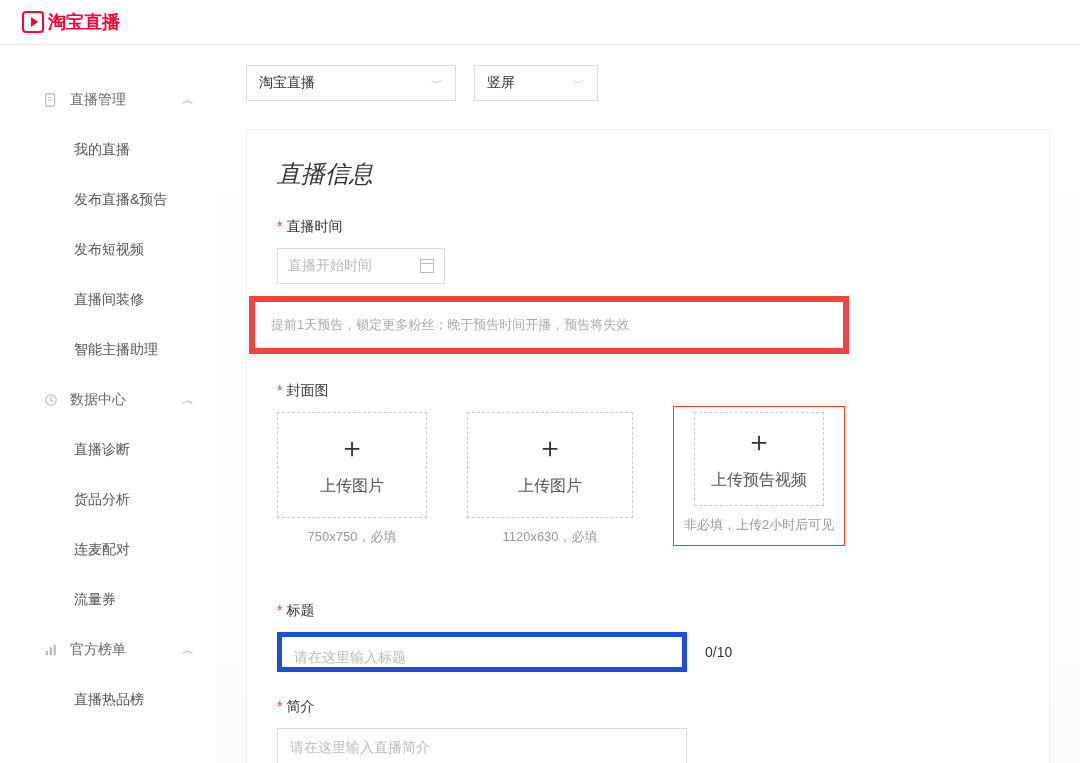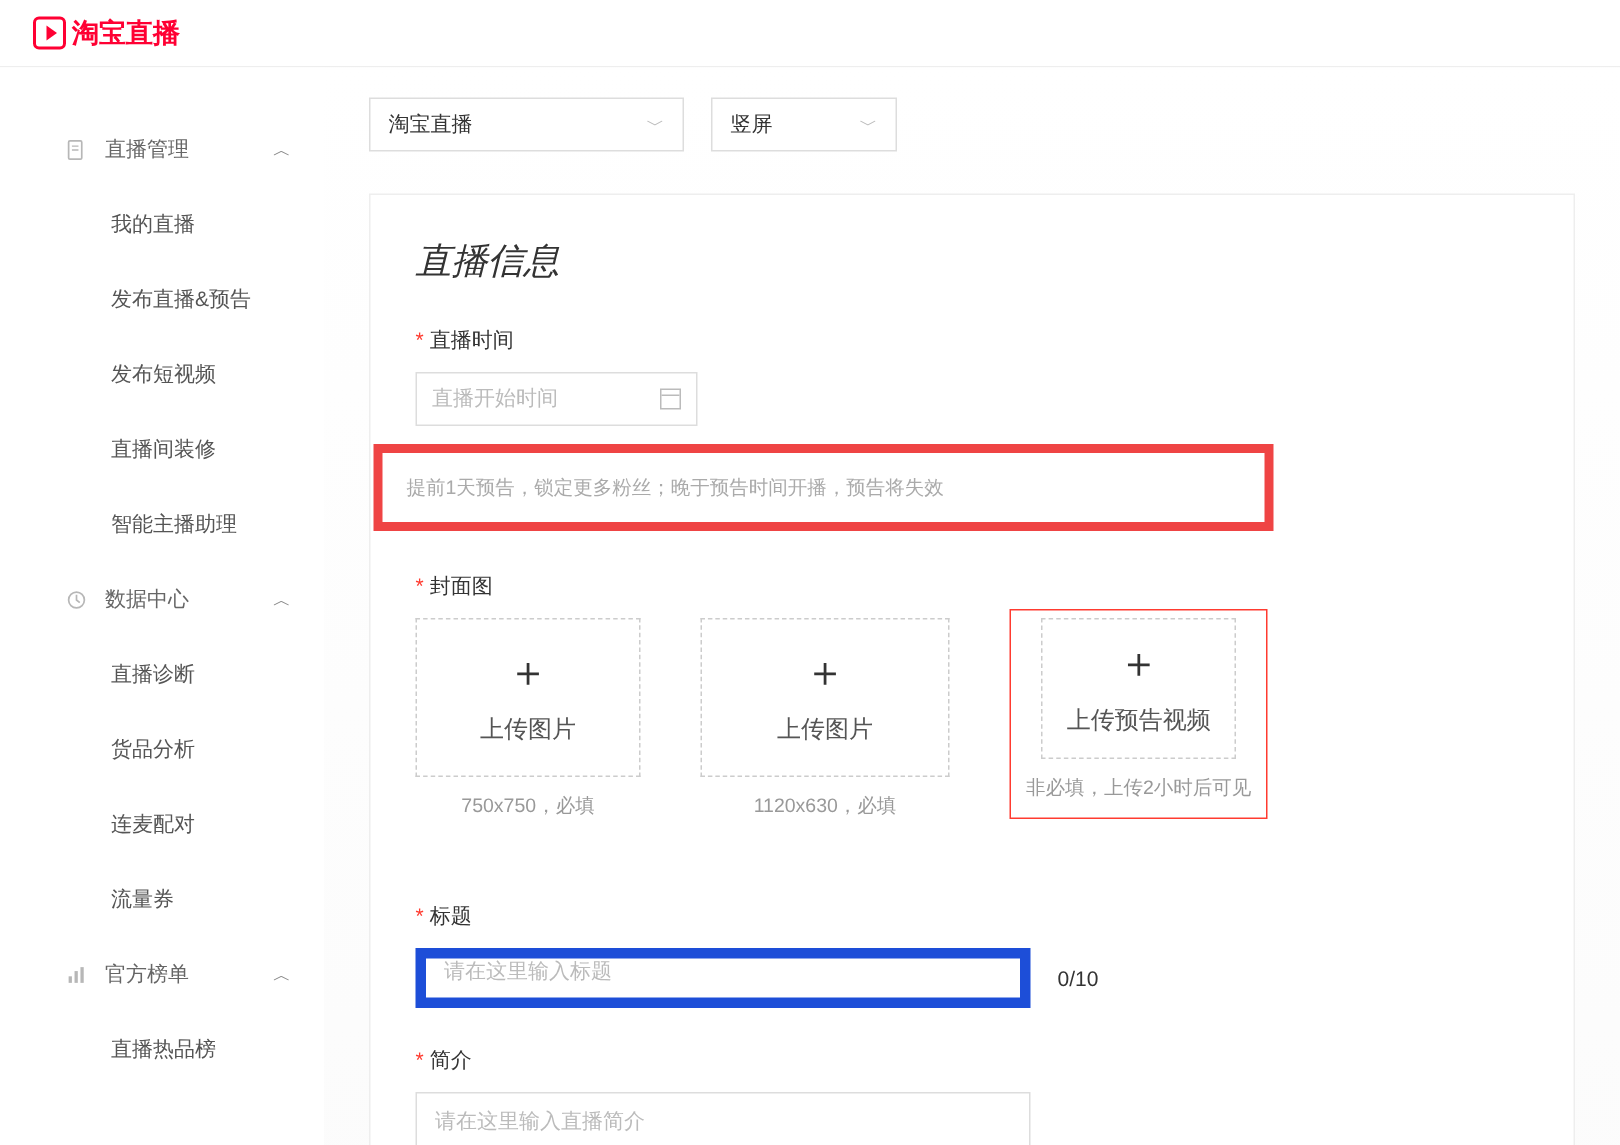--- a/index.html
+++ b/index.html
@@ -18,34 +18,34 @@
     .nav-item { padding: 16px 18px 16px 74px; font-size: 14px; color: #555; cursor: pointer; }
     .main { flex: 1; padding: 20px 30px 40px 30px; background: linear-gradient(#fff,#fbfbfb); }
     .selectors { display: flex; gap: 18px; margin-bottom: 28px; }
     .select { width: 210px; height: 36px; border: 1px solid #ddd; background: #fff; display: flex; align-items: center; justify-content: space-between; padding: 0 12px; font-size: 14px; color: #333; cursor: pointer; }
     .select.small { width: 124px; }
     .select .caret { color: #bbb; font-size: 12px; }
     .panel { background: #fff; padding: 28px 30px; border: 1px solid #eee; }
     .section-title { font-size: 24px; font-weight: 500; margin-bottom: 28px; font-style: italic; }
     .field-label { font-size: 14px; color: #333; margin-bottom: 12px; }
     .field-label .req { color: #ff3b30; margin-right: 4px; }
-    .date-input { width: 188px; height: 36px; border: 1px solid #ddd; display: flex; align-items: center; justify-content: space-between; padding: 0 10px; color: #bbb; font-size: 14px; margin-bottom: 12px; }
+    .date-input { width: 168px; height: 36px; border: 1px solid #ddd; display: flex; align-items: center; justify-content: space-between; padding: 0 10px; color: #bbb; font-size: 14px; margin-bottom: 12px; }
     .cal-icon { width: 14px; height: 14px; border: 1px solid #bbb; position: relative; }
     .cal-icon::before { content: ""; position: absolute; top: 3px; left: 0; right: 0; height: 1px; background: #bbb; }
     .hint-box { border: 6px solid #ef4444; padding: 14px 16px; font-size: 13px; color: #aaa; margin-bottom: 28px; margin-left: -28px; margin-right: 170px; }
     .upload-row { display: flex; gap: 40px; }
     .upload-col { display: flex; flex-direction: column; align-items: center; }
     .upload-col.highlight { border: 1px solid #ff3b30; padding: 5px 10px 5px 10px; margin-top: -6px; }
     .upload-box { width: 150px; height: 106px; border: 1px dashed #ccc; display: flex; flex-direction: column; align-items: center; justify-content: center; gap: 14px; cursor: pointer; background: #fff; }
     .upload-box.wide { width: 166px; }
     .upload-box.small { width: 130px; height: 94px; border-style: dashed; }
     .plus { font-size: 28px; font-weight: 300; color: #333; line-height: 1; }
     .upload-label { font-size: 16px; color: #555; }
     .upload-caption { font-size: 13px; color: #999; margin-top: 10px; }
-    .text-input { width: 410px; height: 40px; border: 7px solid #1d4ed8; padding: 0 12px; color: #bbb; font-size: 14px; display: flex; align-items: flex-start; }
+    .text-input { width: 410px; height: 40px; border: 5px solid #1d4ed8; padding: 0 12px; color: #bbb; font-size: 14px; display: flex; align-items: flex-end; }
     .counter { font-size: 14px; color: #333; margin-left: 18px; }
     .input-row { display: flex; align-items: center; margin-bottom: 26px; }
     .textarea { width: 410px; height: 72px; border: 1px solid #ddd; padding: 10px 12px; color: #bbb; font-size: 14px; }
     .field-block { margin-bottom: 26px; }
     svg { display: block; }
   </style>
 </head>
 <body>
 
 <div class="header">

